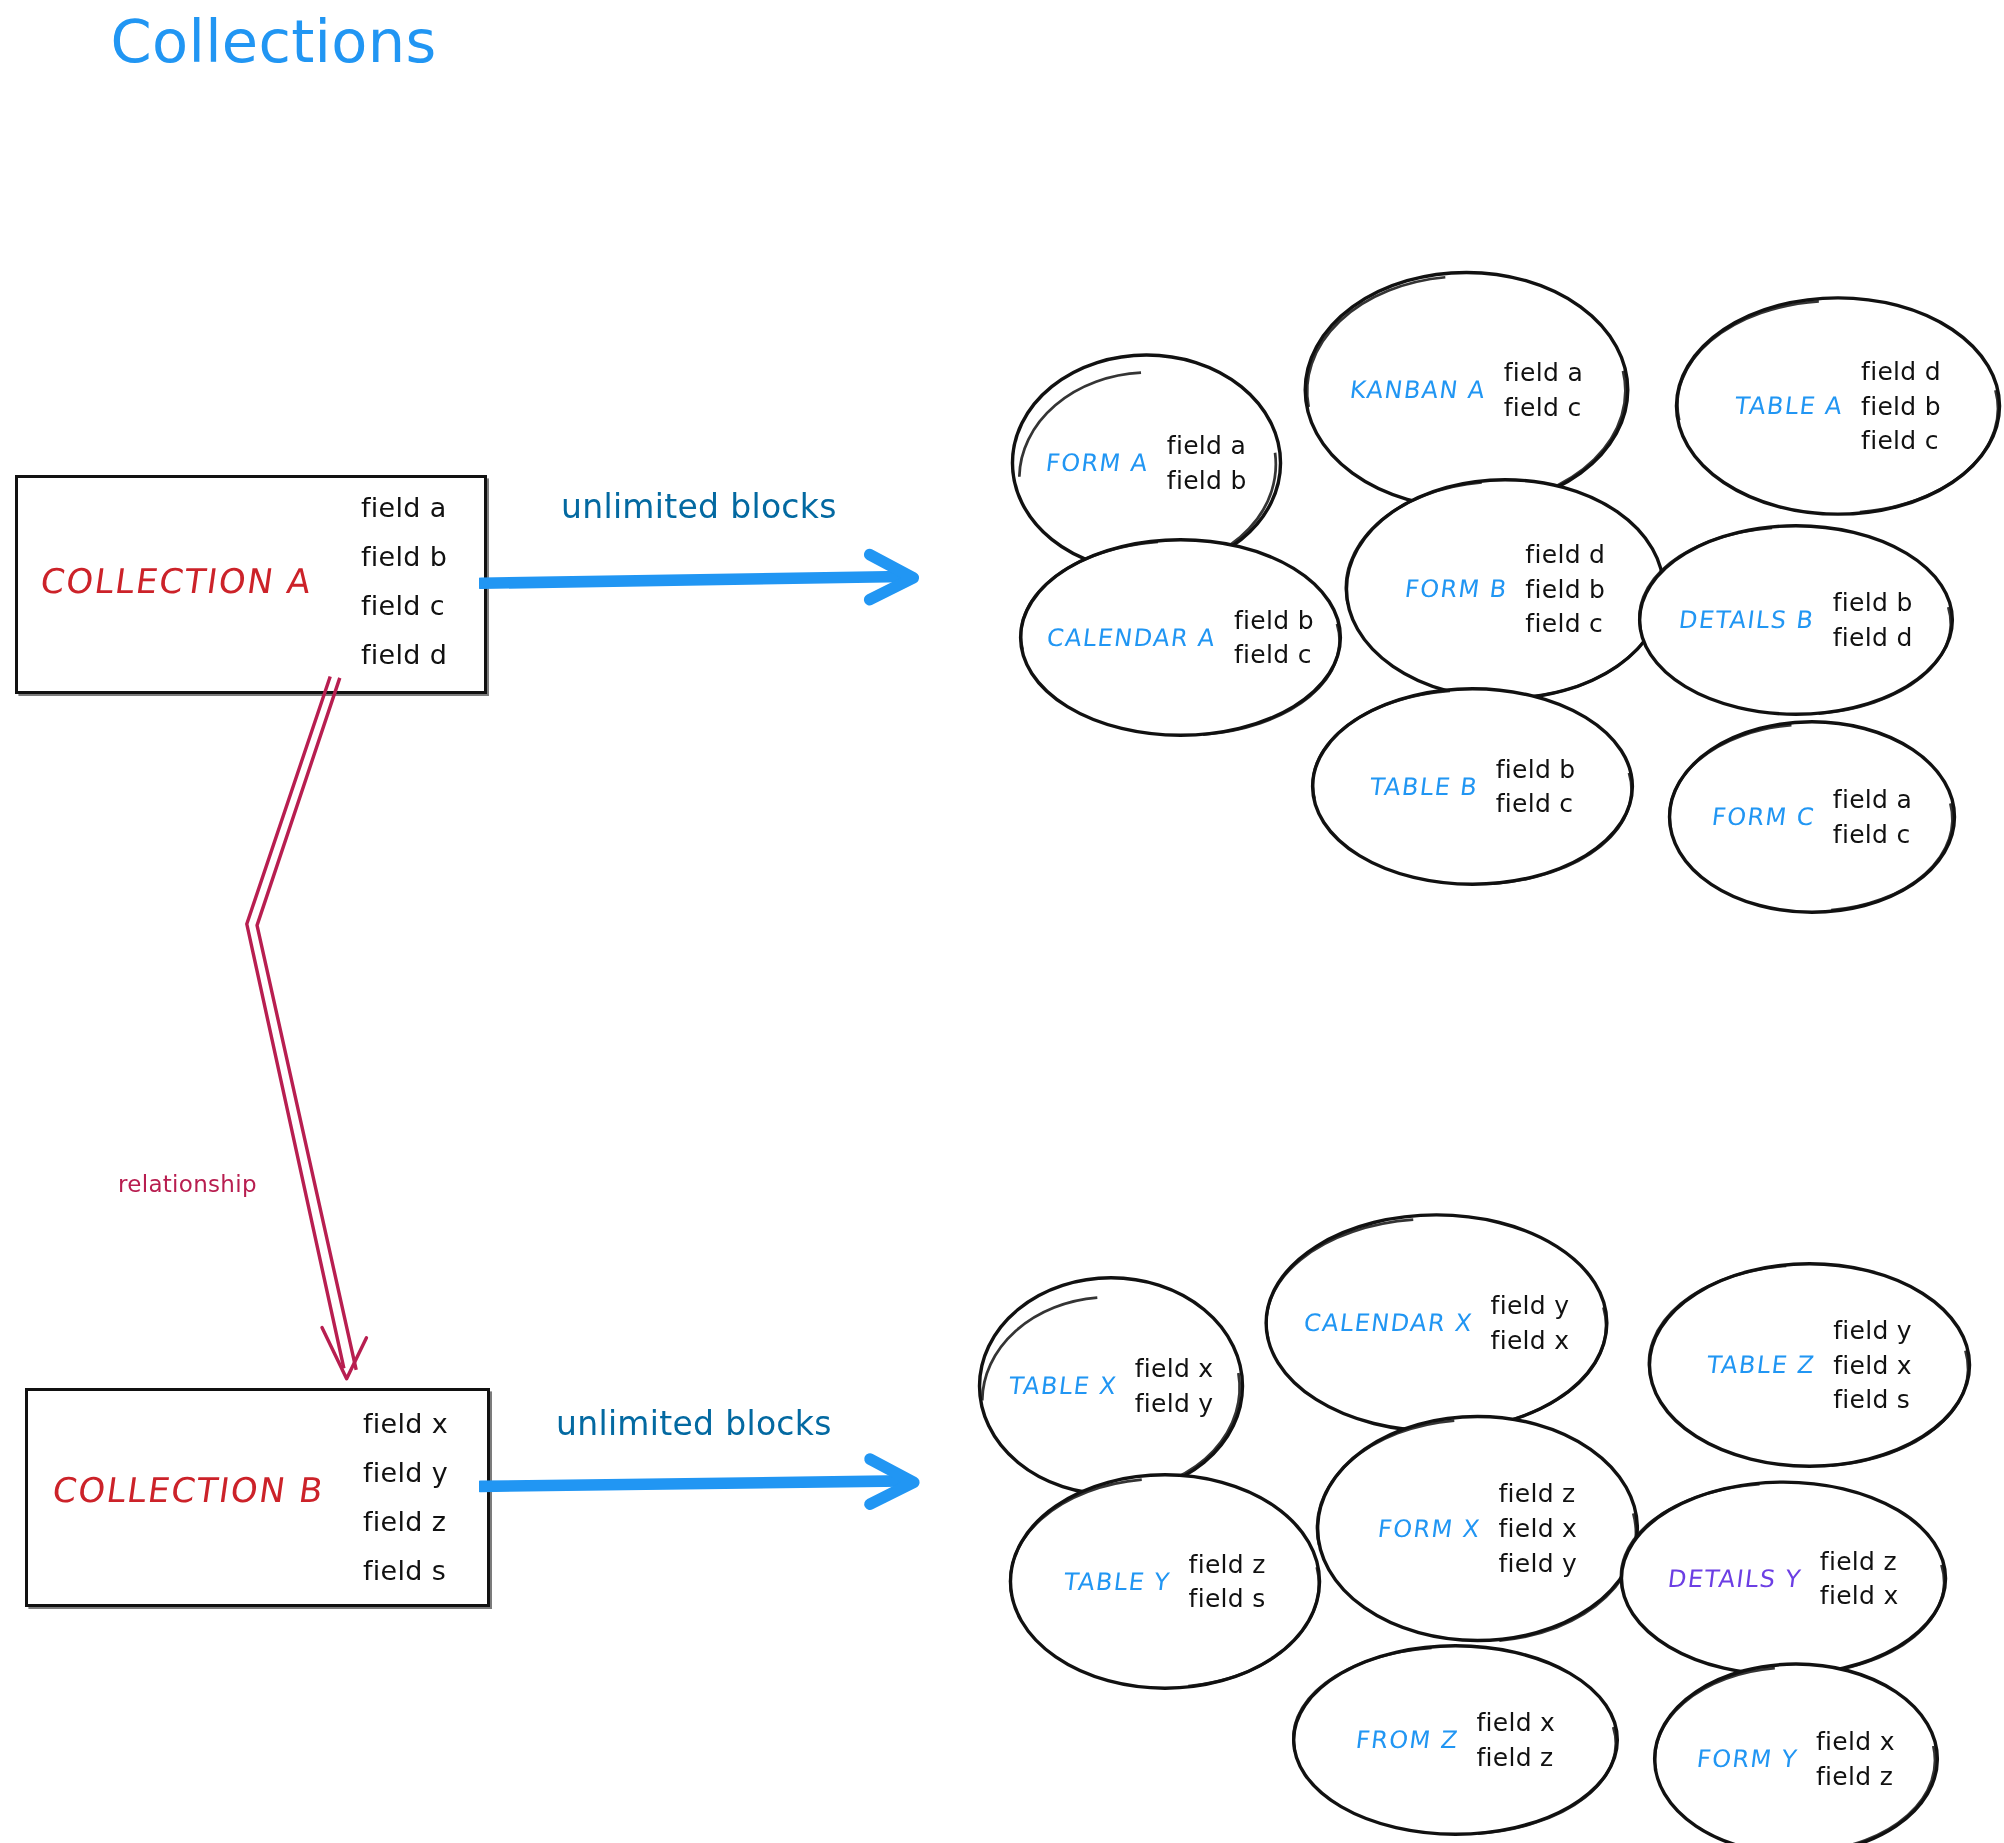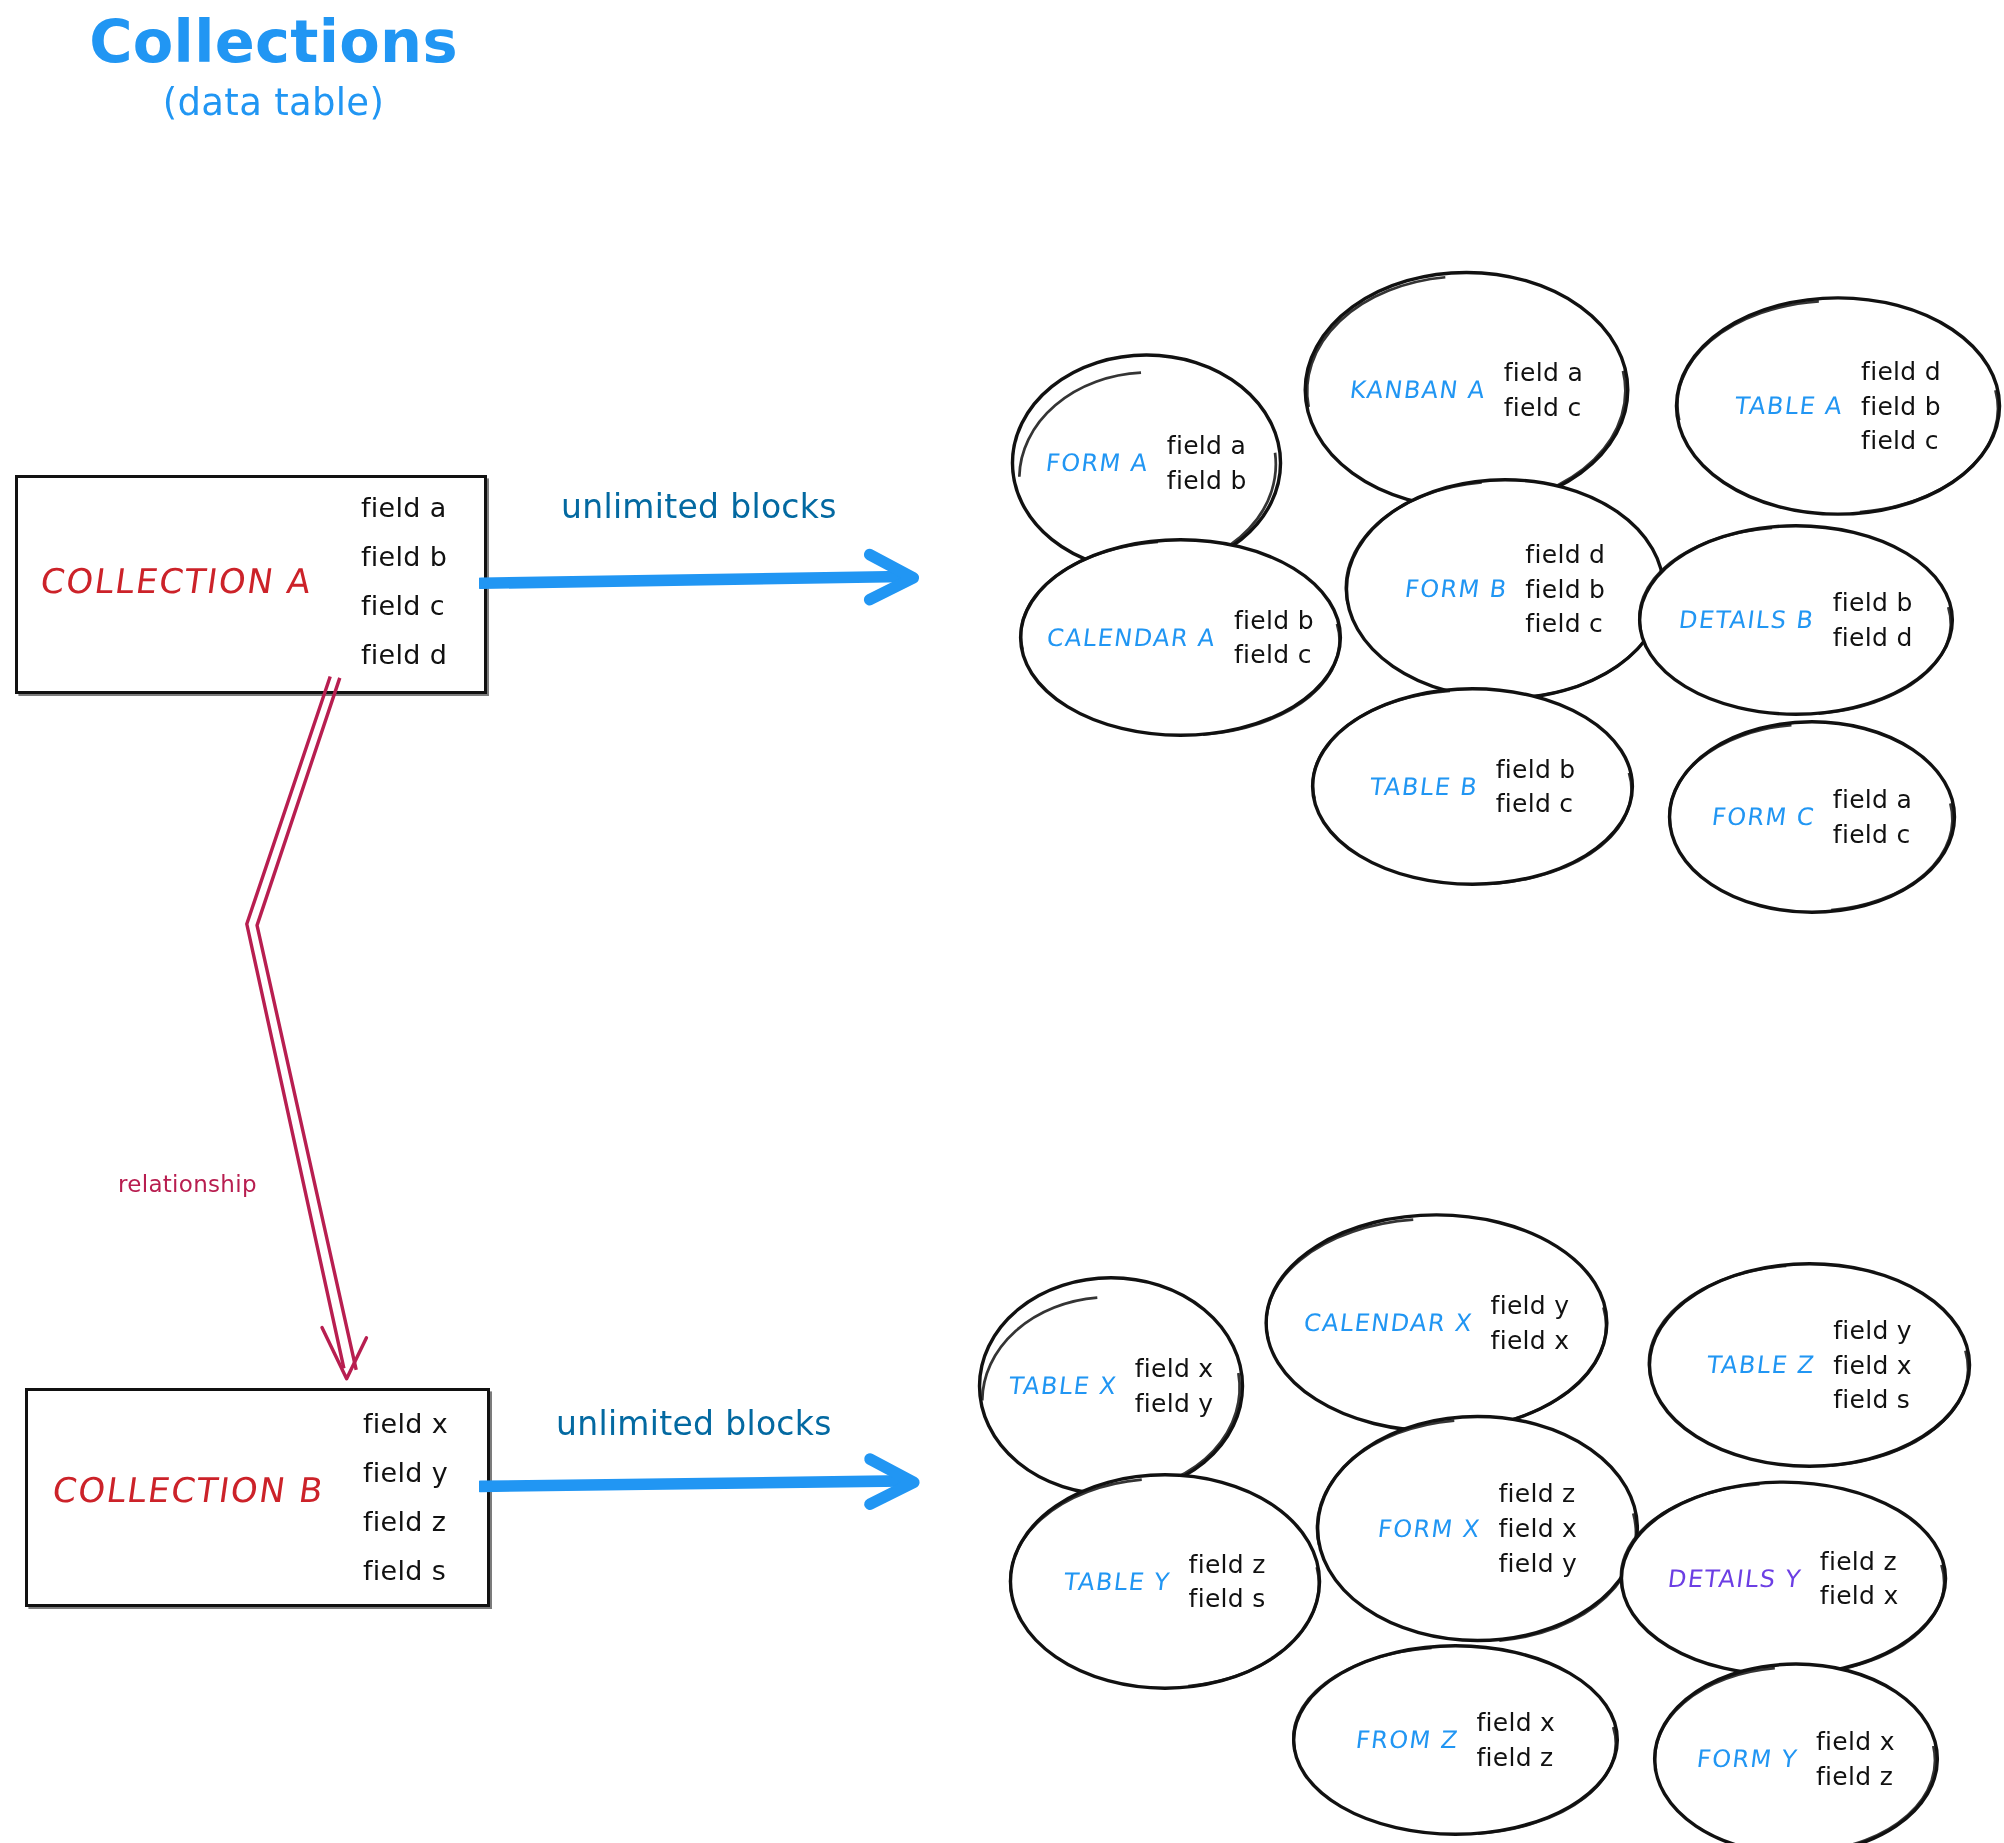--- a/index.html
+++ b/index.html
@@ -30,21 +30,21 @@
 
   
   .col-header {
     position: absolute;
     text-align: center;
     color: #2196f3;
     line-height: 1.18;
   }
   .col-header .title {
     font-size: 59px;
-    font-weight: 700;
+    font-weight: 400;
     display: block;
     text-align: center;
   }
   .col-header .subtitle {
     font-size: 37px;
     font-weight: 400;
     display: block;
     margin-top: 4.1px;
   }
 
@@ -140,21 +140,20 @@
     white-space: nowrap;
   }
 </style>
 </head>
 <body>
 
 <div id="canvas">
 
   <div class="col-header hand" style="left:41px; top:6.8px; width:465px;">
     <span class="title">Collections</span>
-    <span class="subtitle">(data table)</span>
   </div>
 
 
   <div class="collection-box" style="left:15px; top:475px; width:472px; height:219px;">
   </div>
   <div class="collection-name hand" style="left:41px; top:561px;">COLLECTION A</div>
   <div class="field-list" style="left:361px; top:494px; gap:22px;">
     <div class="field-item hand">field a</div>
     <div class="field-item hand">field b</div>
     <div class="field-item hand">field c</div>

